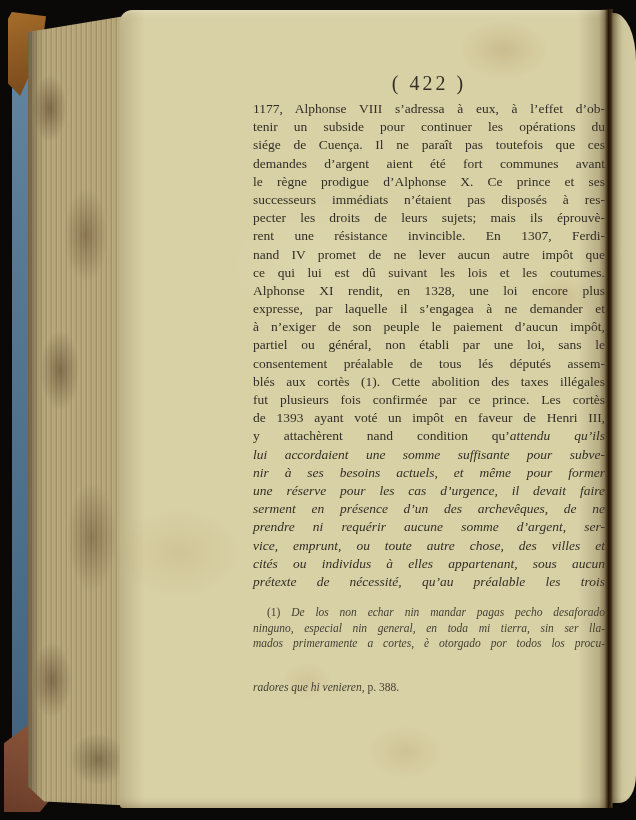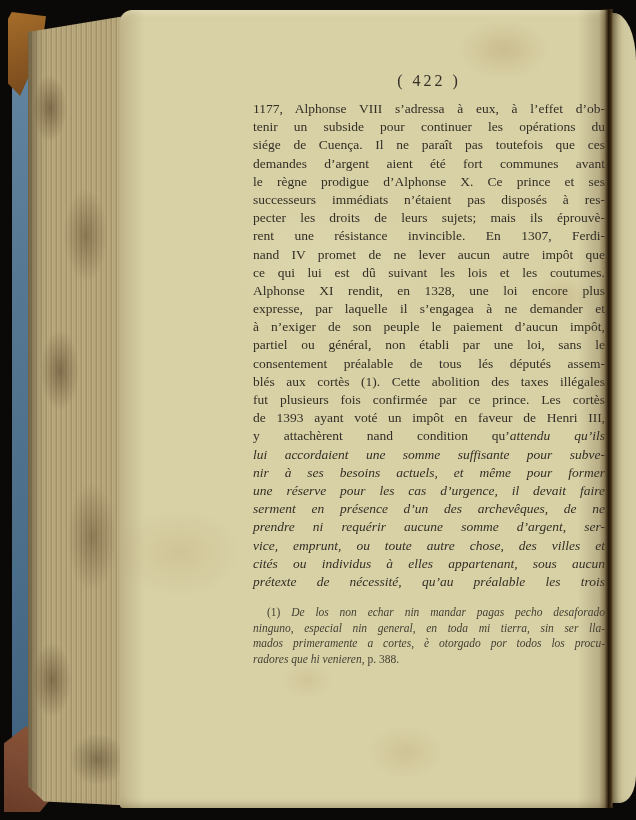--- a/index.html
+++ b/index.html
@@ -86,38 +86,38 @@
     box-shadow: inset 7px 0 9px -4px rgba(45,28,12,.7);
     z-index: 5;
   }
 
   
   .text-col {
     position: absolute; left: 133px; top: 62px; width: 352px;
     color: #332e26; z-index: 7;
   }
   .page-number {
-    text-align: center; font-size: 16px; letter-spacing: 3px;
+    text-align: center; font-size: 20px; letter-spacing: 3px;
     height: 22px; margin-bottom: 6px;
   }
   .body-text { margin-top: 0; }
   .body-line {
     font-size: 13.5px; height: 18.2px; line-height: 18.2px;
     text-align: justify; text-align-last: justify;
     word-spacing: 1px; white-space: normal; overflow: visible;
   }
   .footnote {
     margin-top: 14px; color: #454034;
   }
   .footnote-line {
     font-size: 11.5px; height: 15.5px; line-height: 15.5px;
     text-align: justify; text-align-last: justify;
   }
   .footnote-line:first-child { padding-left: 14px; width: 338px; }
-  .footnote-line.left { text-align: right; text-align-last: left; }
+  .footnote-line.left { text-align: right; text-align-last: left; margin-top: 28px; }
   .seg-r { font-style: normal; }
   .seg-i { font-style: italic; }
 </style>
 </head>
 <body>
 
 <div class="scene">
   <div class="cover-blue"></div>
   <div class="leather-top"></div>
   <div class="leather-bottom"></div>

